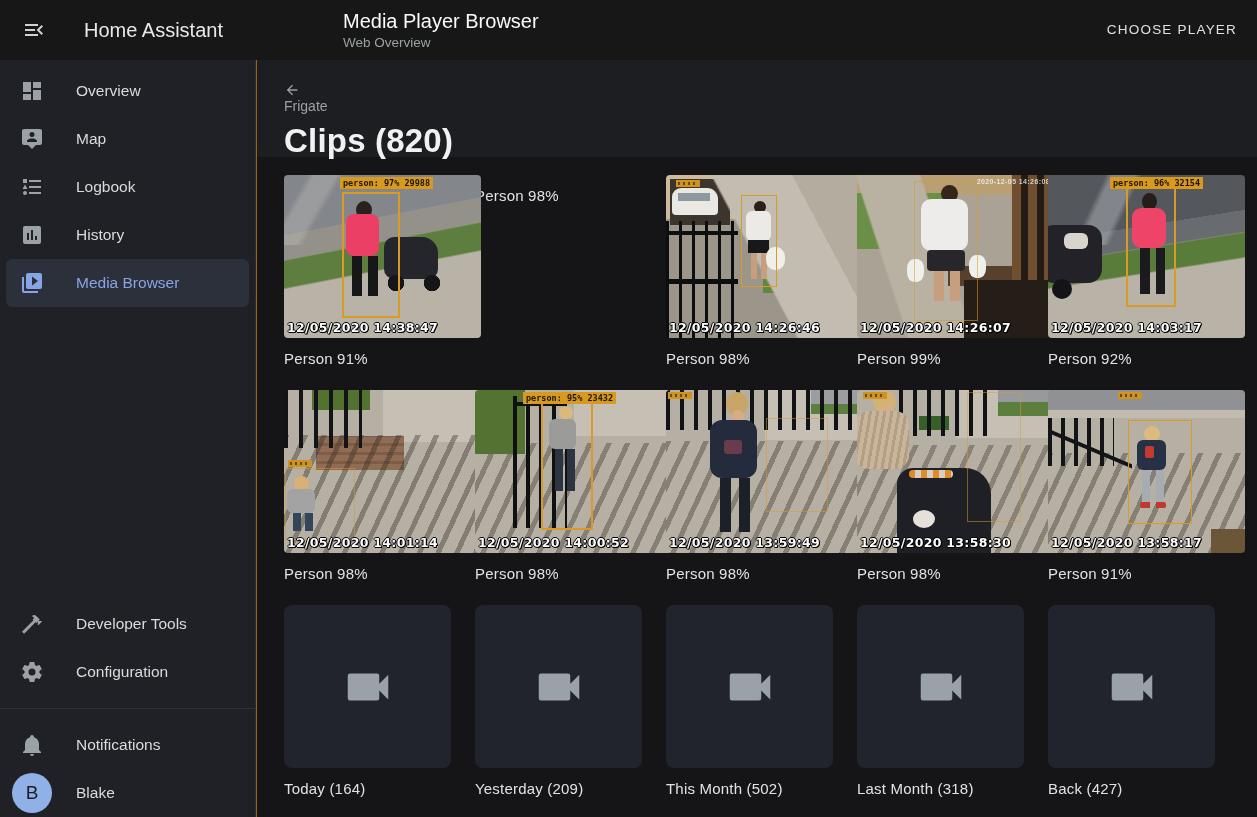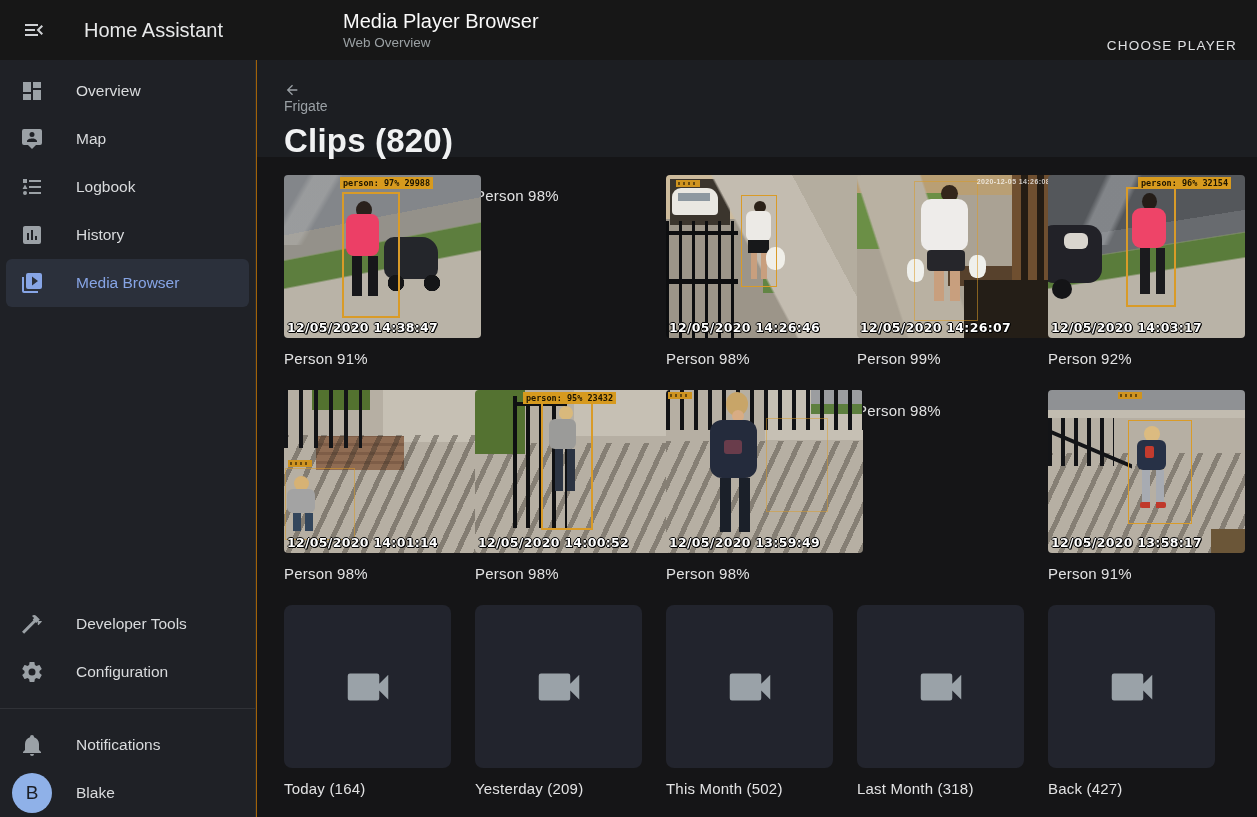--- a/index.html
+++ b/index.html
@@ -9,21 +9,21 @@
 
   
   .appbar { position:absolute; left:0; top:0; width:100%; height:60px; background:#171717; z-index:5; }
   .menu-btn { position:absolute; left:22px; top:18px; width:24px; height:24px; cursor:pointer; }
   .menu-btn svg { fill:#cfd1d4; }
   .ha-title { position:absolute; left:84px; top:0; height:60px; line-height:60px;
               font-size:20px; color:#e7e8e9; }
   .media-titles { position:absolute; left:343px; top:9px; }
   .media-titles .mt { font-size:20px; color:#fafafa; line-height:24px; }
   .media-titles .ms { font-size:13.5px; color:#9aa0a3; line-height:18px; margin-top:1px; }
-  .choose-player { position:absolute; right:20px; top:16px; height:60px; line-height:60px;
+  .choose-player { position:absolute; right:20px; top:0; height:60px; line-height:60px;
                    font-size:13.5px; font-weight:500; letter-spacing:1.2px; color:#dfe0e2; cursor:pointer; }
 
   
   .sidebar { position:absolute; left:0; top:60px; width:256px; height:757px; background:#1f2126;
              border-right:1px solid #2a2c31; display:flex; flex-direction:column; padding-top:7px; }
   .side-item { height:48px; display:flex; align-items:center; margin:0 6px; padding-left:14px;
                border-radius:6px; cursor:pointer; }
   .side-item svg { width:24px; height:24px; fill:#9ba1a6; flex:0 0 24px; }
   .side-item .lbl { margin-left:32px; font-size:15.5px; font-weight:500; color:#d9dbdd; }
   .side-item.selected { background:#2b303b; }
@@ -152,21 +152,21 @@
       linear-gradient(171deg, transparent 45%, #5a7c3b 46% 58%, transparent 59%),
       linear-gradient(171deg, #54575b 0 34%, #686b6f 34% 45%, transparent 46%);
     background-size:100% 70px, 100% 100%, 100% 100%; }
   .t5 .prop-a { left:-8px; top:50px; width:62px; height:58px; background:#222228; border-radius:14px; }
   .t5 .prop-b { left:16px; top:58px; width:24px; height:16px; background:#d9d5ce; border-radius:6px; }
   .t5 .prop-c { left:4px; top:104px; width:20px; height:20px; background:#141417; border-radius:50%; }
   .t5 .head  { left:94px; top:18px; width:15px; height:17px; background:#241d18; }
   .t5 .torso { left:84px; top:33px; width:34px; height:40px; background:#ee4468; border-radius:9px; }
   .t5 .legs  { left:92px; top:73px; width:25px; height:46px; --leg:#1b1b1e; }
   .t5 .bbox  { left:78px; top:12px; width:50px; height:120px; }
-  .t5 .chip  { left:62px; top:2px;margin-left:28px; }
+  .t5 .chip  { left:62px; top:2px; }
 
   
   .t6 { background-color:#b6afa3;
     background-image:
       repeating-linear-gradient(90deg,#131417 0 4px,transparent 4px 15px),
       linear-gradient(#53722f,#53722f),
       linear-gradient(#2e5c22,#2e5c22),
       repeating-linear-gradient(115deg, rgba(48,42,34,.38) 0 5px, transparent 5px 17px),
       repeating-linear-gradient(0deg,#8f6c53 0 6px,#7e5d47 6px 9px),
       linear-gradient(#c6c0b4,#c6c0b4);
@@ -450,20 +450,31 @@
             <div class="prop-a"></div>
             <div class="legs"></div>
             <div class="bbox soft"></div>
             <div class="chip-mini"></div>
             <div class="cam-ts">12/05/2020 13:59:49</div>
           </div>
           <div class="caption">Person 98%</div>
         </div>
 
         <div class="tile">
+          <div class="thumb t9">
+            <div class="head"></div>
+            <div class="prop-c"></div>
+            <div class="torso"></div>
+            <div class="prop-a"></div>
+            <div class="prop-b"></div>
+            <div class="prop-d"></div>
+            <div class="bbox soft"></div>
+            <div class="chip-mini"></div>
+            <div class="cam-ts">12/05/2020 13:58:30</div>
+          </div>
           <div class="caption">Person 98%</div>
         </div>
 
         <div class="tile">
           <div class="thumb t10">
             <div class="head"></div>
             <div class="torso"></div>
             <div class="prop-a"></div>
             <div class="legs"></div>
             <div class="prop-b"></div>

